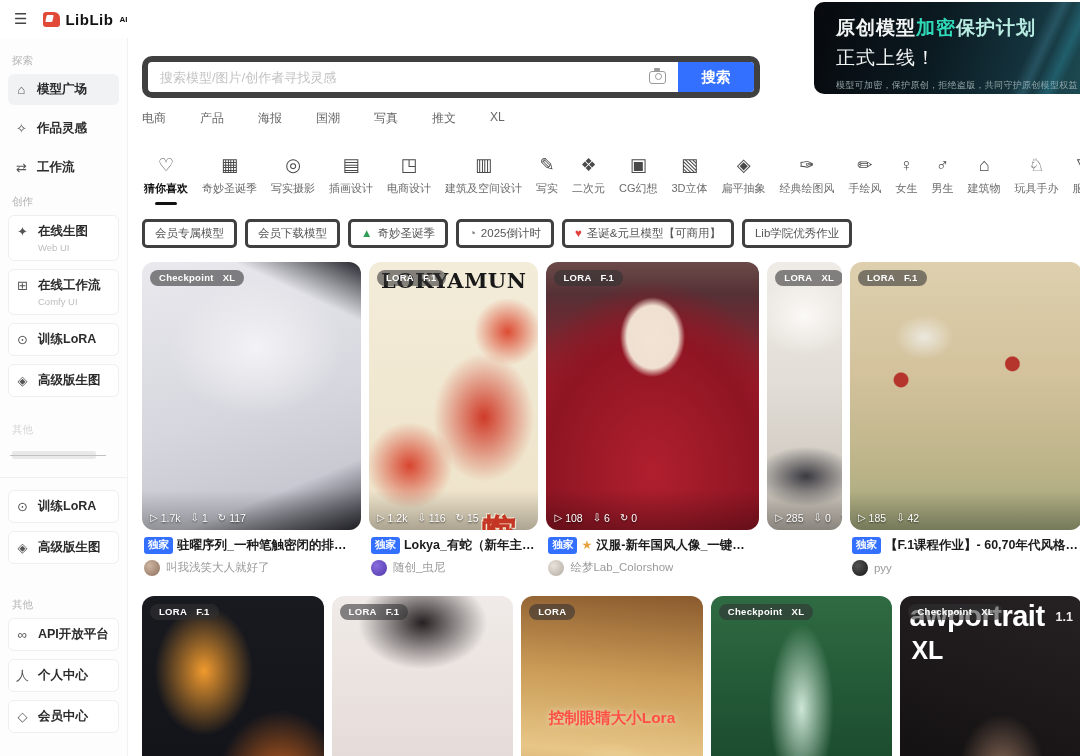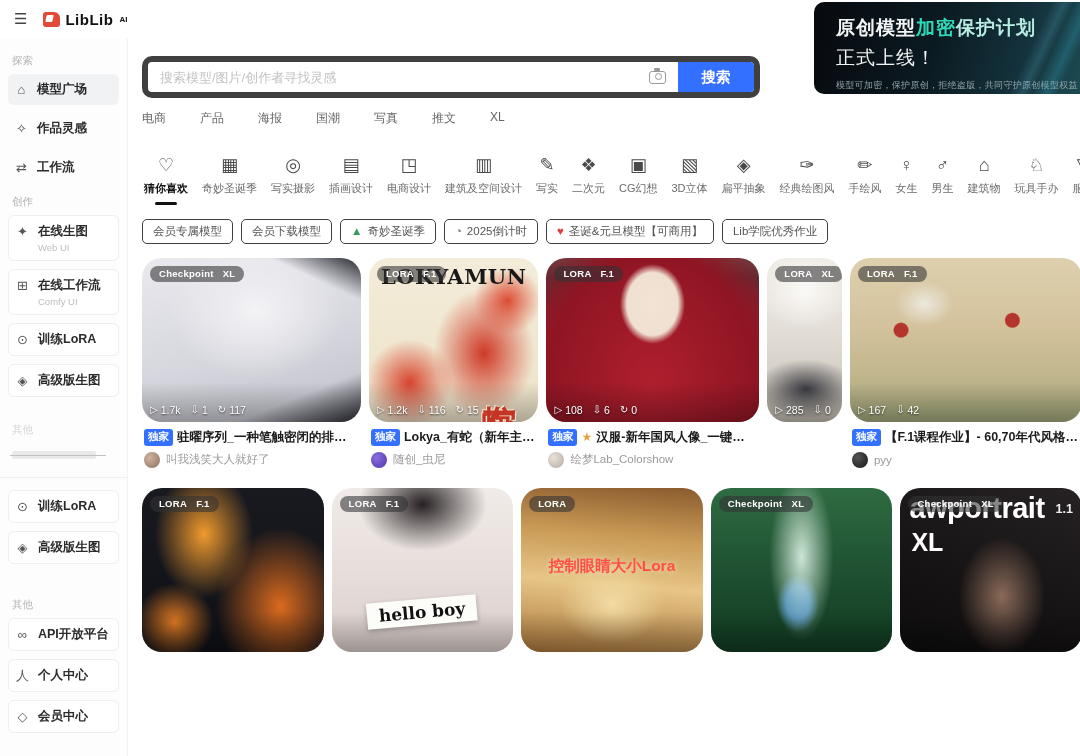--- a/index.html
+++ b/index.html
@@ -66,28 +66,28 @@
   
   .cats { display:flex; gap:10px; margin-top:26px; overflow:hidden; width:940px; }
   .cat { display:flex; flex-direction:column; align-items:center; gap:4px; cursor:pointer; flex:none; padding:0 2px; }
   .cat-ic { font-size:18px; color:#4a4a4a; height:24px; line-height:24px; }
   .cat-lb { font-size:11px; color:#6b6b6b; white-space:nowrap; }
   .cat[data-active="true"] .cat-lb { color:#111; font-weight:700; }
   .cat[data-active="true"]::after { content:""; width:22px; height:2.5px; background:#111; border-radius:2px; margin-top:2px; }
 
   
   .filters { display:flex; gap:8px; margin-top:14px; }
-  .pill { display:flex; align-items:center; gap:5px; border:1px solid #404040; background:#fff; border-radius:5px; padding:4px 10px; font-size:11.5px; color:#555; cursor:pointer; white-space:nowrap; }
+  .pill { display:flex; align-items:center; gap:5px; border:3px solid #404040; background:#fff; border-radius:5px; padding:4px 10px; font-size:11.5px; color:#555; cursor:pointer; white-space:nowrap; }
   .pill-ic[data-ic="green"] { color:#2f9e57; } .pill-ic[data-ic="red"] { color:#e0403c; } .pill-ic[data-ic="grey"] { color:#777; }
 
   
   .grid { list-style:none; display:grid; grid-template-columns:repeat(5,1fr); gap:8px; width:940px; margin-top:14px; }
   .grid.row2 { margin-top:10px; }
   .card { cursor:pointer; }
-  .thumb { height:164px; border-radius:20px; position:relative; overflow:hidden; }
+  .thumb { height:268px; border-radius:12px; position:relative; overflow:hidden; }
   .thumb::after { content:""; position:absolute; left:0; right:0; bottom:0; height:40px; background:linear-gradient(transparent,rgba(0,0,0,.28)); }
   .badge { position:absolute; z-index:2; top:8px; left:8px; display:flex; gap:9px; align-items:center; background:rgba(50,50,52,.58); color:#fff; border-radius:10px; padding:2.5px 9px; font-size:9.5px; font-weight:700; letter-spacing:.3px; }
   .stats { position:absolute; z-index:2; left:8px; bottom:6px; display:flex; gap:10px; color:#fff; font-size:10.5px; text-shadow:0 1px 2px rgba(0,0,0,.65); }
   .stat { display:flex; align-items:center; gap:3px; }
   .stat-ic { font-size:10px; }
   .meta { padding:7px 2px 10px; }
   .t-row { display:flex; align-items:center; gap:4px; overflow:hidden; }
   .excl { flex:none; background:#3370ff; color:#fff; font-size:10.5px; font-weight:600; border-radius:3px; padding:1.5px 4px; }
   .medal { flex:none; color:#e6a23c; font-size:12px; }
   .t-text { font-size:12.5px; font-weight:600; color:#1c1c1c; white-space:nowrap; overflow:hidden; text-overflow:ellipsis; }
@@ -563,21 +563,21 @@
         <li class="card">
           <div class="thumb" data-art="r1c5">
             <span class="badge">
               <span>LORA</span>
               <span class="base">F.1</span>
             </span>
 
             <span class="stats">
               <span class="stat">
                 <span class="stat-ic">▷</span>
-                <span>167</span>
+                <span>185</span>
               </span>
               <span class="stat">
                 <span class="stat-ic">⇩</span>
                 <span>42</span>
               </span>
 
             </span>
           </div>
           <div class="meta">
             <div class="t-row">

